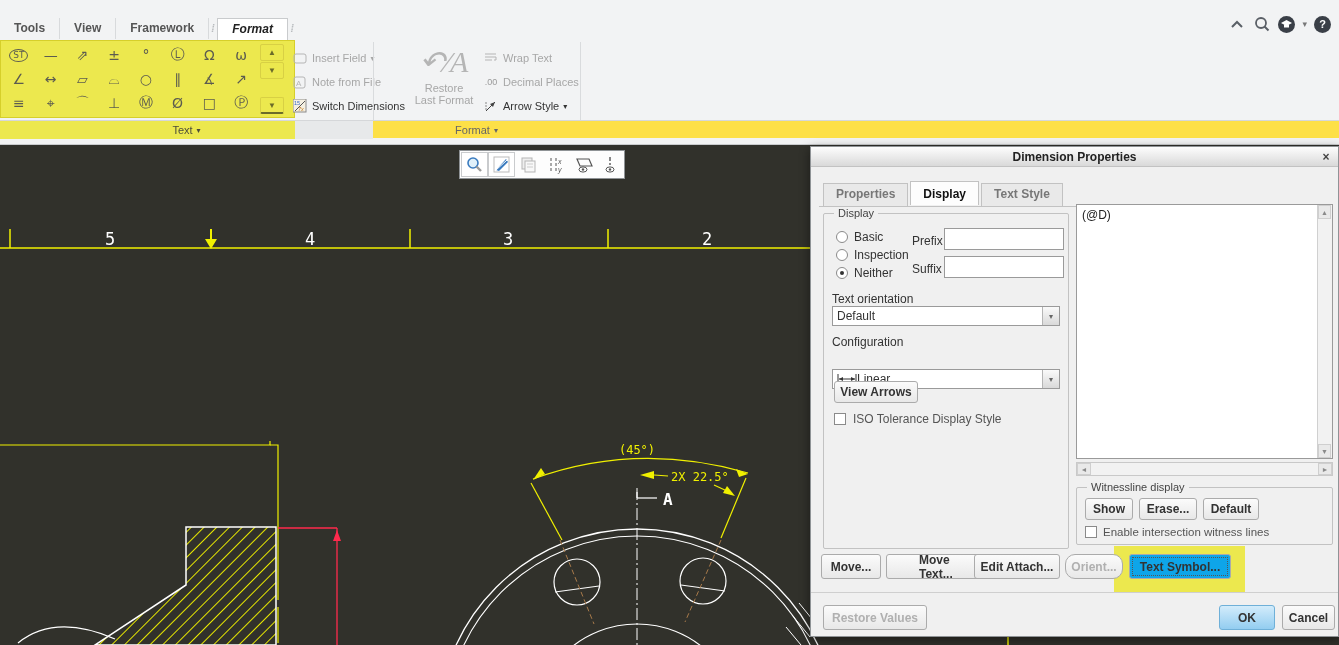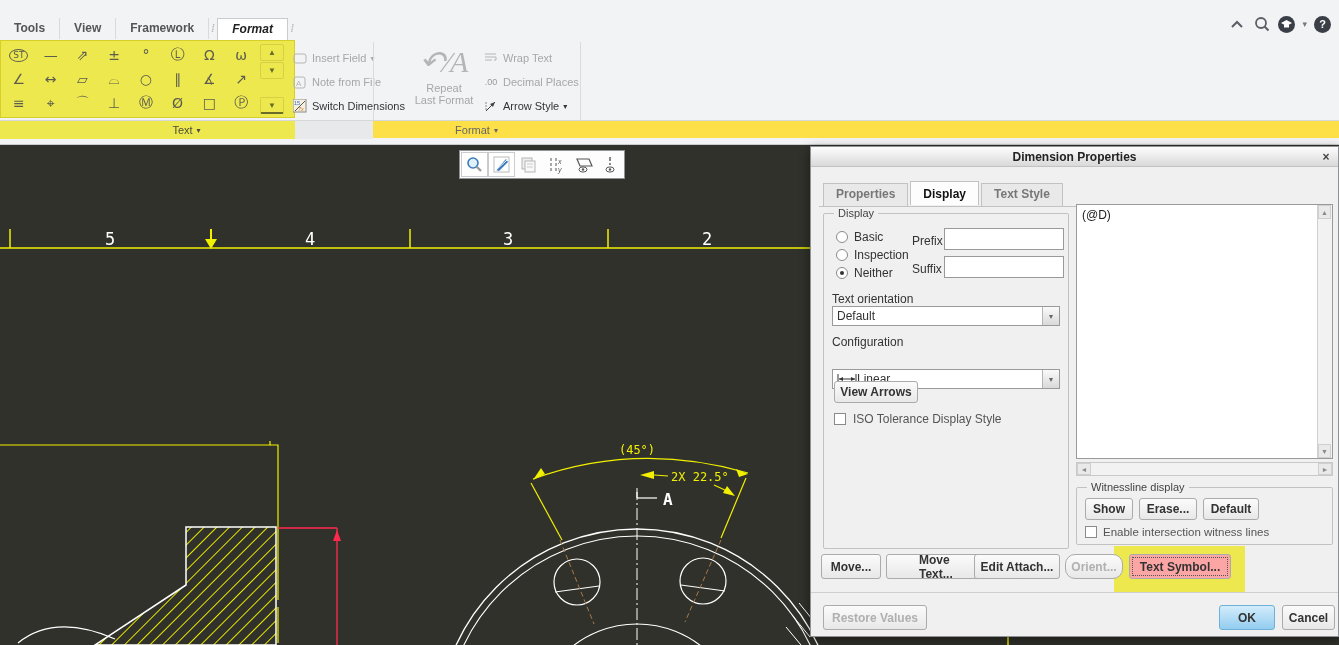--- a/index.html
+++ b/index.html
@@ -69,21 +69,21 @@
   .rdot { width:12px; height:12px; border-radius:50%; border:1px solid #8a8a8a; background:#fff; position:relative; }
   .rdot.sel:after { content:""; position:absolute; left:3px; top:3px; width:4px; height:4px; border-radius:50%; background:#333; }
   .cb { width:12px; height:12px; border:1px solid #8a8a8a; background:#fff; display:inline-block; }
 
   .tfield { border:1px solid #9a9a9a; background:#fff; height:22px; width:120px; font-size:12px; padding:0 3px; }
   .combo { border:1px solid #9a9a9a; background:#fff; height:20px; display:flex; align-items:center; padding-left:4px; position:relative; }
   .combo .cbtn { position:absolute; right:0; top:0; width:17px; height:100%; background:linear-gradient(#fafafa,#d9d9d9); border-left:1px solid #b5b5b5; display:flex; align-items:center; justify-content:center; font-size:8px; color:#666; }
 
   .btn { background:linear-gradient(#fbfbfb,#e8e8e8); border:1px solid #ababab; border-radius:3px; font-weight:bold; font-size:12px; color:#333; display:inline-flex; align-items:center; justify-content:center; cursor:default; }
   .btn.dis { color:#b0b0b0; }
-  .btn.focus { outline:1px dotted #555; outline-offset:-4px; background:#fca5a5; }
+  .btn.focus { outline:1px dotted #555; outline-offset:-4px; background:#0ea5e9; }
   .btn.ok { background:linear-gradient(#d3ecfb,#93cdf0); border-color:#6fb0d8; }
 
   .textarea { position:absolute; background:#fff; border:1px solid #9a9a9a; font-family:"Liberation Sans", sans-serif; font-size:12px; color:#222; }
   .vscroll { position:absolute; right:0; top:0; width:15px; height:100%; background:#f2f2f2; border-left:1px solid #d0d0d0; }
   .sarrow { position:absolute; width:13px; height:14px; left:0; background:#e9e9e9; border:1px solid #cfcfcf; color:#8a8a8a; font-size:7px; display:flex; align-items:center; justify-content:center; }
   .hscroll { position:absolute; height:14px; background:#f2f2f2; border:1px solid #c9c9c9; }
   .harrow { position:absolute; top:0; width:14px; height:12px; background:#e9e9e9; border:1px solid #cfcfcf; color:#8a8a8a; font-size:7px; display:flex; align-items:center; justify-content:center; }
 
   .hl-yellow { position:absolute; background:#ece84e; }
   .footer-sep { position:absolute; left:0; right:0; top:445px; border-top:1px solid #cfcfcf; }
@@ -187,21 +187,21 @@
             </svg>
           </span>
         <span>Switch Dimensions</span>
       </div>
     </div>
 
     <div class="vsep" style="left:373px;"></div>
 
     <div class="bigbtn">
       <div class="glyph">↶⁄A</div>
-      <div>Repeat</div>
+      <div>Restore</div>
       <div>Last Format</div>
     </div>
 
     <div class="rib-col" style="left:483px;">
       <div class="rib-item dis">
         <span class="mini-ic">
             <svg width="14" height="12">
               <line x1="1" y1="2" x2="12" y2="2" stroke="#b5b5b5"></line>
               <line x1="1" y1="5" x2="12" y2="5" stroke="#b5b5b5"></line>
               <line x1="1" y1="8" x2="8" y2="8" stroke="#b5b5b5"></line>

